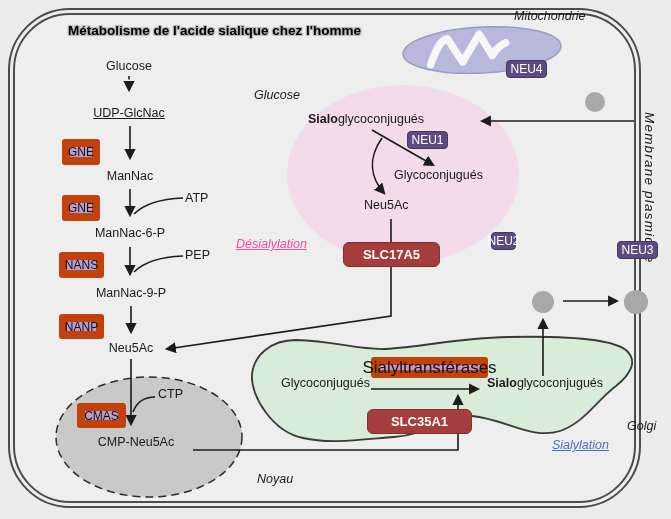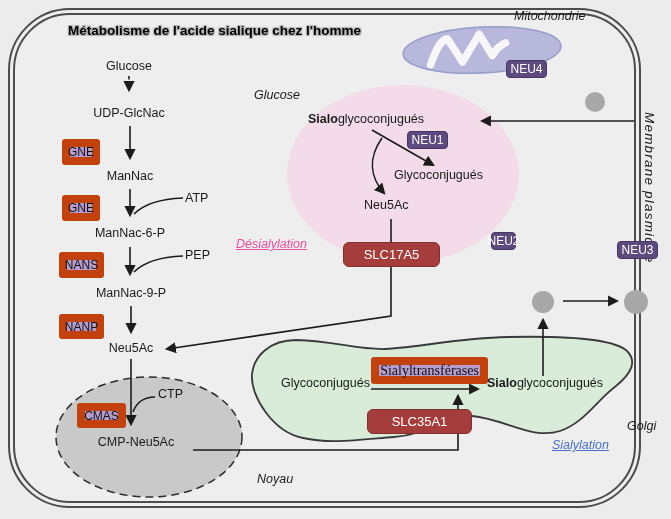--- a/index.html
+++ b/index.html
@@ -12,21 +12,21 @@
   .ctr{transform:translateX(-50%);}
   .it{font-style:italic;}
   .b{font-weight:bold;}
   #title{position:absolute;z-index:3;left:68px;top:23px;font-size:13.5px;font-weight:bold;white-space:nowrap;
          color:#000;text-shadow:1px 1px 0 #b8b8b8,-1px -1px 0 #b8b8b8,1px -1px 0 #b8b8b8,-1px 1px 0 #b8b8b8,0 0 3px #b8b8b8;}
   .ebox{position:absolute;z-index:3;background:#b79dcd;border:8px solid #c2410c;border-radius:3px;
         display:flex;align-items:center;justify-content:center;font-size:12px;color:#111;box-sizing:border-box;}
   .nbox{position:absolute;z-index:3;background:#5d4a7e;border:1px solid #453764;border-radius:4px;
         display:flex;align-items:center;justify-content:center;font-size:12px;color:#fff;box-sizing:border-box;}
   .rbox{position:absolute;z-index:3;background:#a43d3b;border:1px solid #82302e;border-radius:6px;
-        display:flex;align-items:center;justify-content:center;font-size:13px;color:#fff;box-sizing:border-box;}
+        display:flex;align-items:center;justify-content:center;font-size:13px;color:#fff;box-sizing:border-box;font-weight:bold;}
   #membrane-label{position:absolute;z-index:3;left:642px;top:112px;height:190px;writing-mode:vertical-rl;
          font-style:italic;font-size:13.5px;letter-spacing:1.2px;white-space:nowrap;}
   #desialylation{color:#ea4f9f;text-decoration:underline;}
   #sialylation{color:#4a6fc9;text-decoration:underline;margin-left:16px;}
 </style>
 </head>
 <body>
 
 <div id="stage">
 
@@ -81,21 +81,21 @@
   <div id="title">Métabolisme de l'acide sialique chez l'homme</div>
   <div class="lbl it" style="left:514px;top:10px;">Mitochondrie</div>
   <div class="lbl it" style="left:254px;top:89px;">Glucose</div>
   <div id="membrane-label">Membrane plasmique</div>
   <div class="lbl it" style="left:228px;top:473px;margin-left:29px;">Noyau</div>
   <div class="lbl it" style="left:599px;top:420px;margin-left:28px;">Golgi</div>
   <div class="lbl it" id="desialylation" style="left:236px;top:238px;">Désialylation</div>
   <div class="lbl it" id="sialylation" style="left:536px;top:439px;">Sialylation</div>
 
   <div class="lbl ctr" style="left:129px;top:60px;">Glucose</div>
-  <div class="lbl ctr" style="left:129px;top:107px;">UDP-GlcNac</div>
+  <div class="lbl ctr" style="left:129px;top:107px;text-decoration:underline;">UDP-GlcNac</div>
   <div class="lbl ctr" style="left:130px;top:170px;">ManNac</div>
   <div class="lbl" style="left:185px;top:192px;">ATP</div>
   <div class="lbl ctr" style="left:130px;top:227px;">ManNac-6-P</div>
   <div class="lbl" style="left:185px;top:249px;">PEP</div>
   <div class="lbl ctr" style="left:131px;top:287px;">ManNac-9-P</div>
   <div class="lbl ctr" style="left:131px;top:342px;">Neu5Ac</div>
   <div class="lbl" style="left:158px;top:388px;">CTP</div>
   <div class="lbl ctr" style="left:136px;top:436px;">CMP-Neu5Ac</div>
 
   <div class="ebox" style="left:62px;top:139px;width:38px;height:26px;">
@@ -106,21 +106,21 @@
     </div>
   <div class="ebox" style="left:59px;top:252px;width:45px;height:26px;">
       <span>NANS</span>
     </div>
   <div class="ebox" style="left:59px;top:314px;width:45px;height:25px;">
       <span>NANP</span>
     </div>
   <div class="ebox" style="left:77px;top:403px;width:49px;height:25px;">
       <span>CMAS</span>
     </div>
-  <div class="ebox" style="left:371px;top:357px;width:117px;height:27px;font-size:14px;font-family:Liberation Serif, serif;">
+  <div class="ebox" style="left:371px;top:357px;width:117px;height:21px;font-size:17px;">
       <span>Sialyltransférases</span>
     </div>
 
   <div class="nbox" style="left:407px;top:131px;width:41px;height:18px;">
       <span>NEU1</span>
     </div>
   <div class="nbox" style="left:491px;top:232px;width:25px;height:18px;">
       <span>NEU2</span>
     </div>
   <div class="nbox" style="left:617px;top:241px;width:41px;height:18px;">

